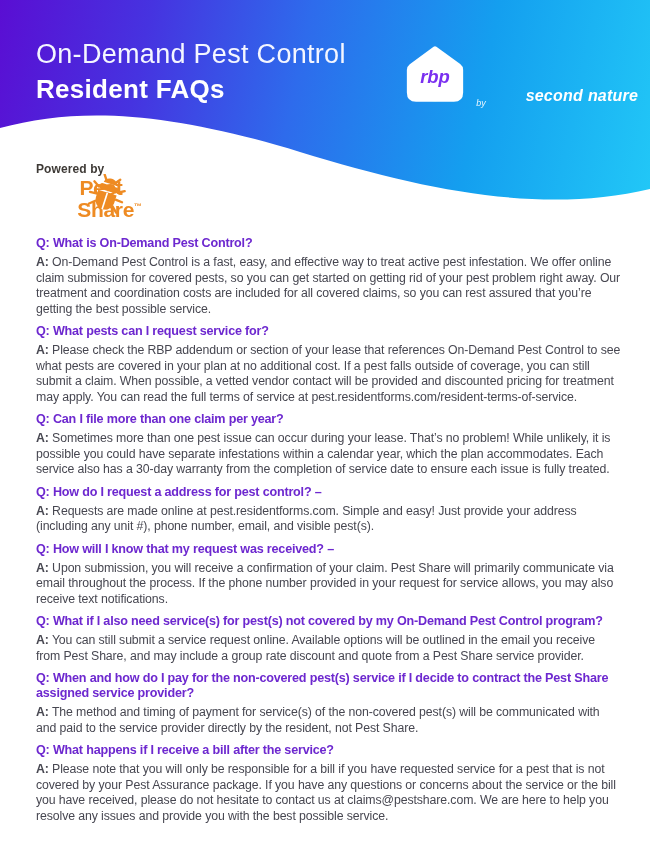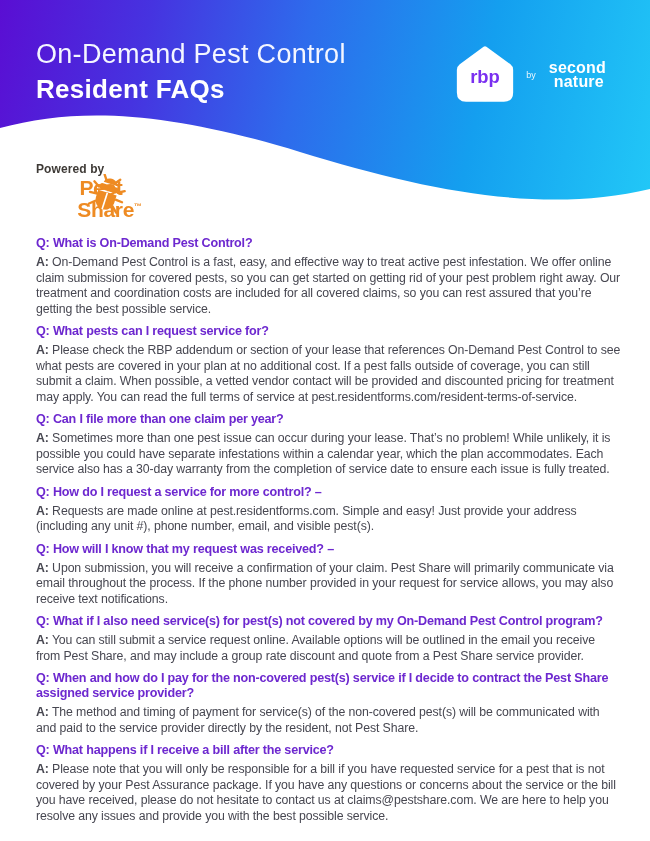--- a/index.html
+++ b/index.html
@@ -36,30 +36,31 @@
   .title-line2 {
     margin: 4px 0 0 0;
     font-size: 26px;
     font-weight: 700;
     letter-spacing: 0.3px;
     color: #ffffff;
     line-height: 30px;
   }
   .brand-lockup {
     position: absolute;
-    right: 44px;
+    right: 12px;
     top: 42px;
     display: flex;
-    align-items: center;
+    align-items: flex-end;
     gap: 8px;
+    font-style: italic;
   }
   .rbp-badge { width: 66px; height: 66px; }
   .second-nature { display: flex; gap: 13px; color: #ffffff; }
   .sn-by { font-size: 9px; margin-top: 9px; opacity: 0.9; }
-  .sn-stack { display: flex; flex-direction: column; }
+  .sn-stack { display: flex; flex-direction: row; margin-left: 27px; }
   .sn-line1, .sn-line2 {
     font-weight: 700;
     font-size: 16px;
     line-height: 14px;
     letter-spacing: 0.2px;
   }
   .sn-line2 { margin-left: 5px; }
   .wave {
     position: absolute;
     left: 0; bottom: 0;
@@ -188,21 +189,21 @@
         <h3 class="faq-question">Q: What pests can I request service for?</h3>
         <p class="faq-answer"><span class="answer-prefix">A:</span> <span>Please check the RBP addendum or section of your lease that references On-Demand Pest Control to see what pests are covered in your plan at no additional cost. If a pest falls outside of coverage, you can still submit a claim. When possible, a vetted vendor contact will be provided and discounted pricing for treatment may apply. You can read the full terms of service at pest.residentforms.com/resident-terms-of-service.</span></p>
       </section>
 
       <section class="faq-item">
         <h3 class="faq-question">Q: Can I file more than one claim per year?</h3>
         <p class="faq-answer"><span class="answer-prefix">A:</span> <span>Sometimes more than one pest issue can occur during your lease. That’s no problem! While unlikely, it is possible you could have separate infestations within a calendar year, which the plan accommodates. Each service also has a 30-day warranty from the completion of service date to ensure each issue is fully treated.</span></p>
       </section>
 
       <section class="faq-item">
-        <h3 class="faq-question">Q: How do I request a service for more control? –</h3>
+        <h3 class="faq-question">Q: How do I request a address for pest control? –</h3>
         <p class="faq-answer"><span class="answer-prefix">A:</span> <span>Requests are made online at pest.residentforms.com. Simple and easy! Just provide your address (including any unit #), phone number, email, and visible pest(s).</span></p>
       </section>
 
       <section class="faq-item">
         <h3 class="faq-question">Q: How will I know that my request was received? –</h3>
         <p class="faq-answer"><span class="answer-prefix">A:</span> <span>Upon submission, you will receive a confirmation of your claim. Pest Share will primarily communicate via email throughout the process. If the phone number provided in your request for service allows, you may also receive text notifications.</span></p>
       </section>
 
       <section class="faq-item">
         <h3 class="faq-question">Q: What if I also need service(s) for pest(s) not covered by my On-Demand Pest Control program?</h3>

